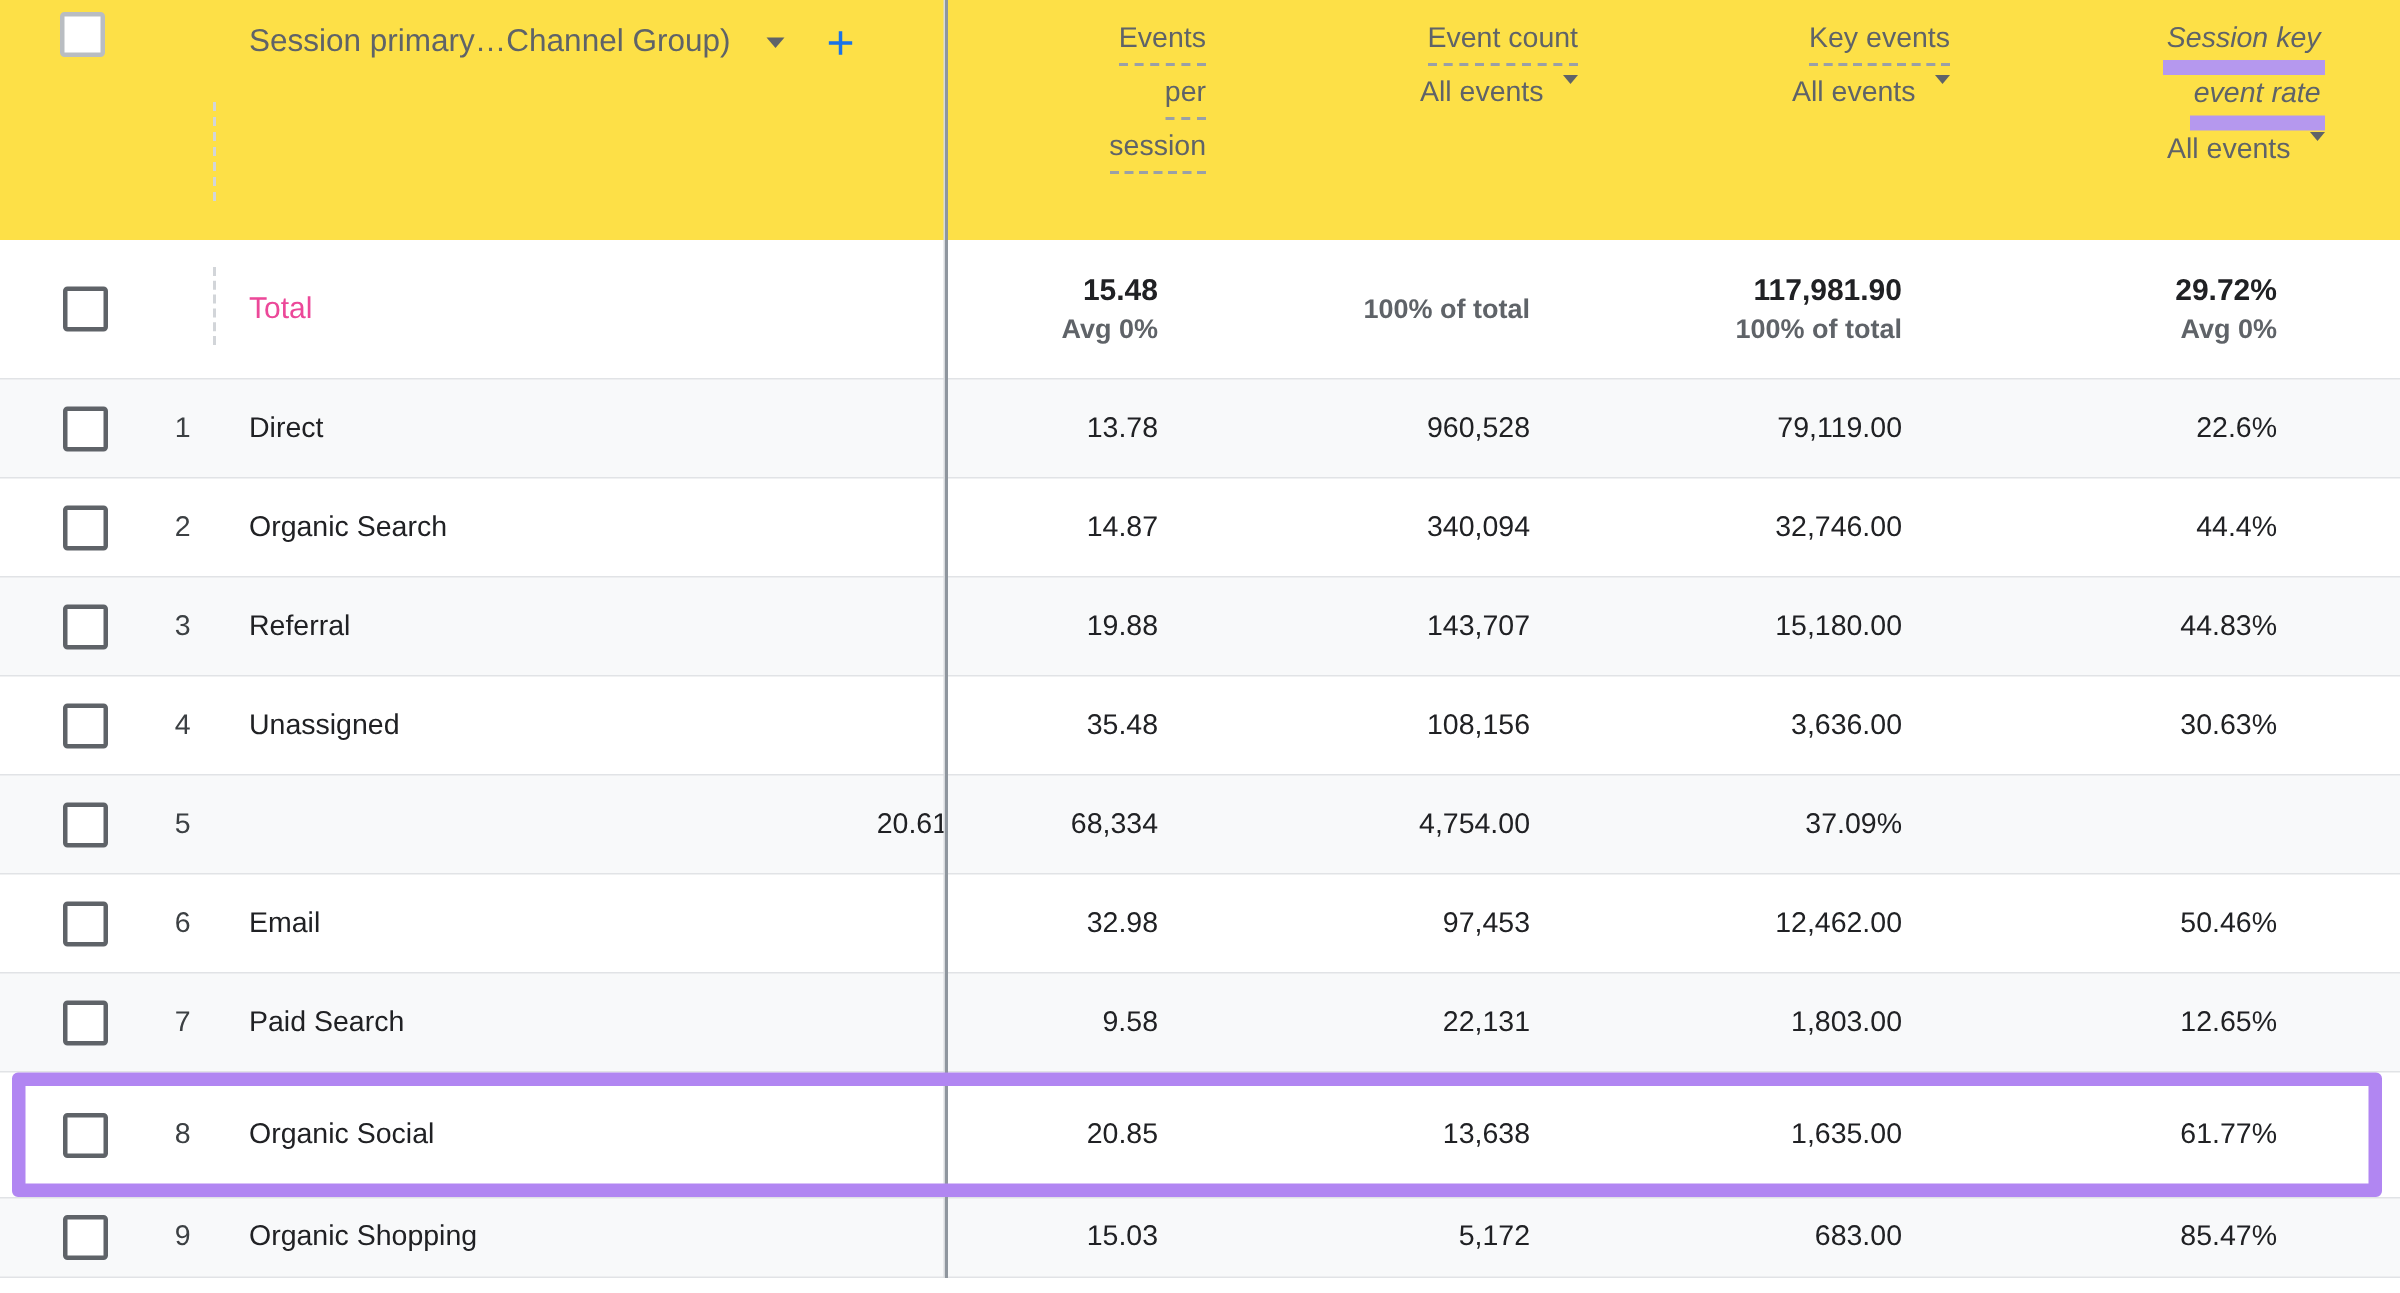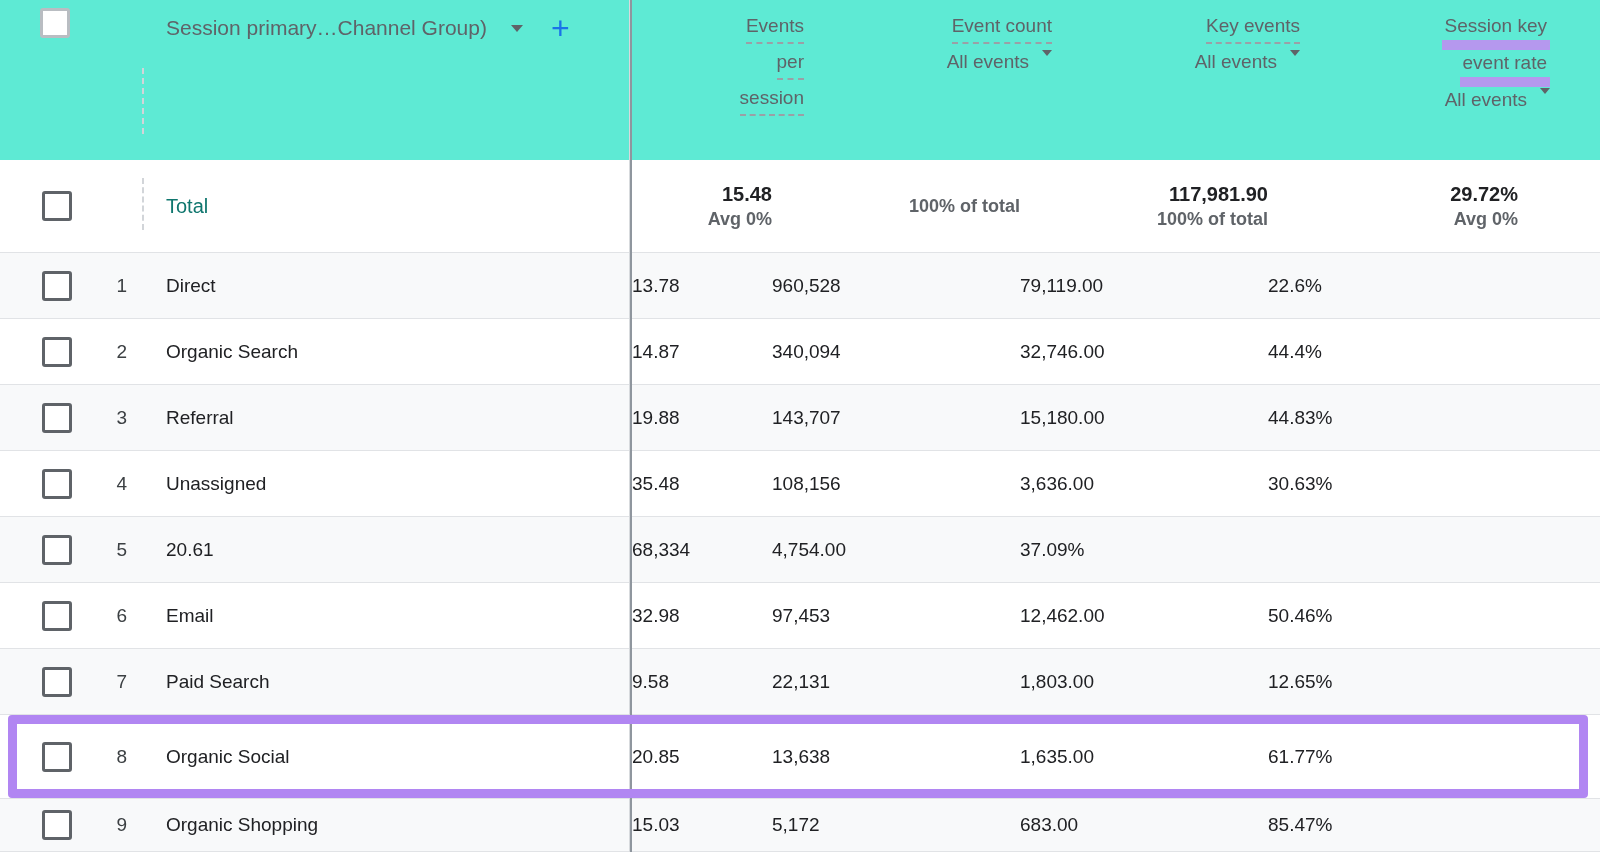--- a/index.html
+++ b/index.html
@@ -14,50 +14,50 @@
   
   .dash { position:absolute; width:0; border-left:2px dashed #d2d5d9; z-index:1; }
   .dash-header { left:142px; top:68px; height:66px; }
   .dash-total  { left:142px; top:178px; height:52px; }
 
   
   .cb { display:inline-block; width:30px; height:30px; border:3px solid #5f6368; border-radius:3px; background:#fff; }
   .cb.light { border-color:#b9bdc2; }
 
   
-  .thead { position:relative; height:160px; background:#5eead4; }
+  .thead { position:relative; height:160px; background:#fde047; }
   .thead .cb { position:absolute; left:40px; top:8px; }
   .dim { position:absolute; left:166px; top:15px; display:flex; align-items:center;
     font-size:21px; color:var(--text-secondary,#5f6368); white-space:nowrap; }
   .caret { width:0; height:0; border-left:6px solid transparent; border-right:6px solid transparent;
     border-top:7px solid #5f6368; display:inline-block; }
   .dim .caret { margin-left:24px; }
   .plus { margin-left:28px; color:var(--accent-blue,#1a73e8); font-size:32px; font-weight:400; line-height:26px; }
 
   .mh { position:absolute; left:632px; top:14px; width:968px; display:grid;
     grid-template-columns:140px 248px 248px 250px 82px;margin-left:32px; }
   .mh-col { display:flex; flex-direction:column; align-items:flex-end;
     font-size:19px; color:var(--text-secondary,#5f6368); white-space:nowrap; }
   .u  { display:inline-block; line-height:24px; padding-bottom:4px; margin-bottom:6px;
     border-bottom:2px dashed #9aa0a6; }
   .pu { display:inline-block; line-height:24px; padding:0 3px 2px 3px; margin-bottom:1px;
-    border-bottom:10px solid var(--purple-bar,#b598ee); }
+    border-bottom:10px solid var(--purple-bar,#b598ee);font-style:italic; }
   .filter { display:inline-flex; line-height:24px; }
   .filter .caret { margin-left:13px; border-left-width:5px; border-right-width:5px; border-top-width:6px; }
 
   
   .grid { display:grid; grid-template-columns:42px 32px 53px 39px auto 140px 248px 248px 250px 82px;
     align-items:center; }
   .num { text-align:right; font-size:19px; color:#3c4043; }
   .label { font-size:19px; font-weight:400; color:var(--text-primary,#202124); }
-  .val { font-size:19px; color:var(--text-primary,#202124); }
+  .val { text-align:right; font-size:19px; color:var(--text-primary,#202124); }
 
   
   .total { height:92px; background:#fff; }
-  .total .label { font-weight:400; font-size:20px; color:#0f766e; }
+  .total .label { font-weight:400; font-size:20px; color:#ec4899; }
   .tval { text-align:right; }
   .tval .big { display:block; font-size:20px; font-weight:700; line-height:26px; }
   .tval .sub { display:block; font-size:18px; line-height:24px; color:var(--text-secondary,#5f6368);font-weight:bold; }
 
   
   .row { height:66px; border-top:1px solid var(--row-border,#e1e3e6); background:#fff; }
   .row.alt { background:var(--row-alt-bg,#f8f9fa); }
   .row.last { height:54px; border-bottom:1px solid var(--row-border,#e1e3e6); }
   .row.highlighted { height:84px; position:relative; background:#fff; }
   .row.highlighted::after { content:""; position:absolute; top:0; bottom:0; left:8px; right:12px;

